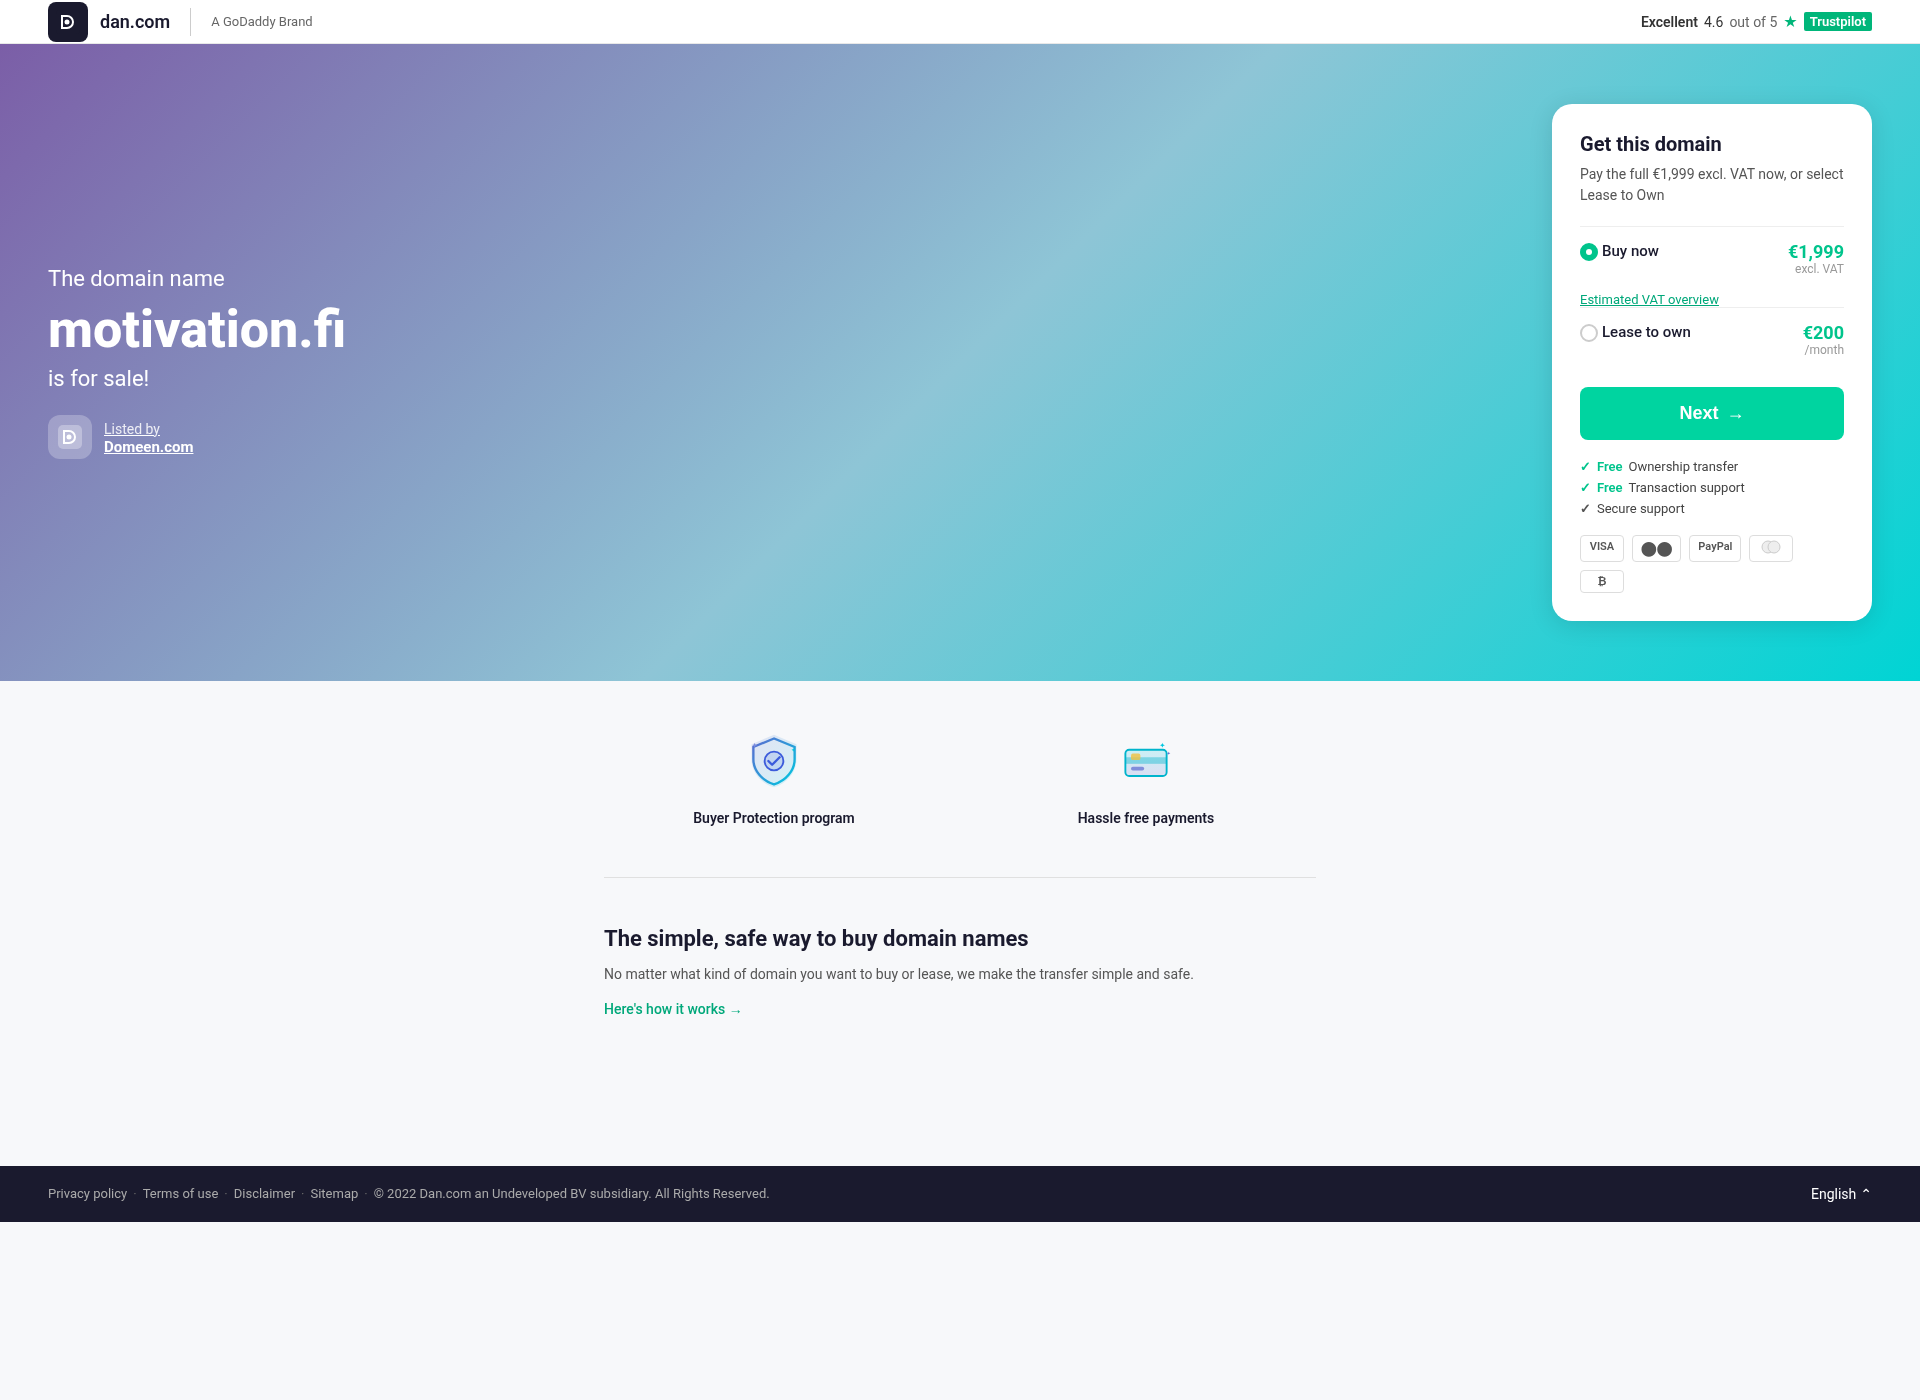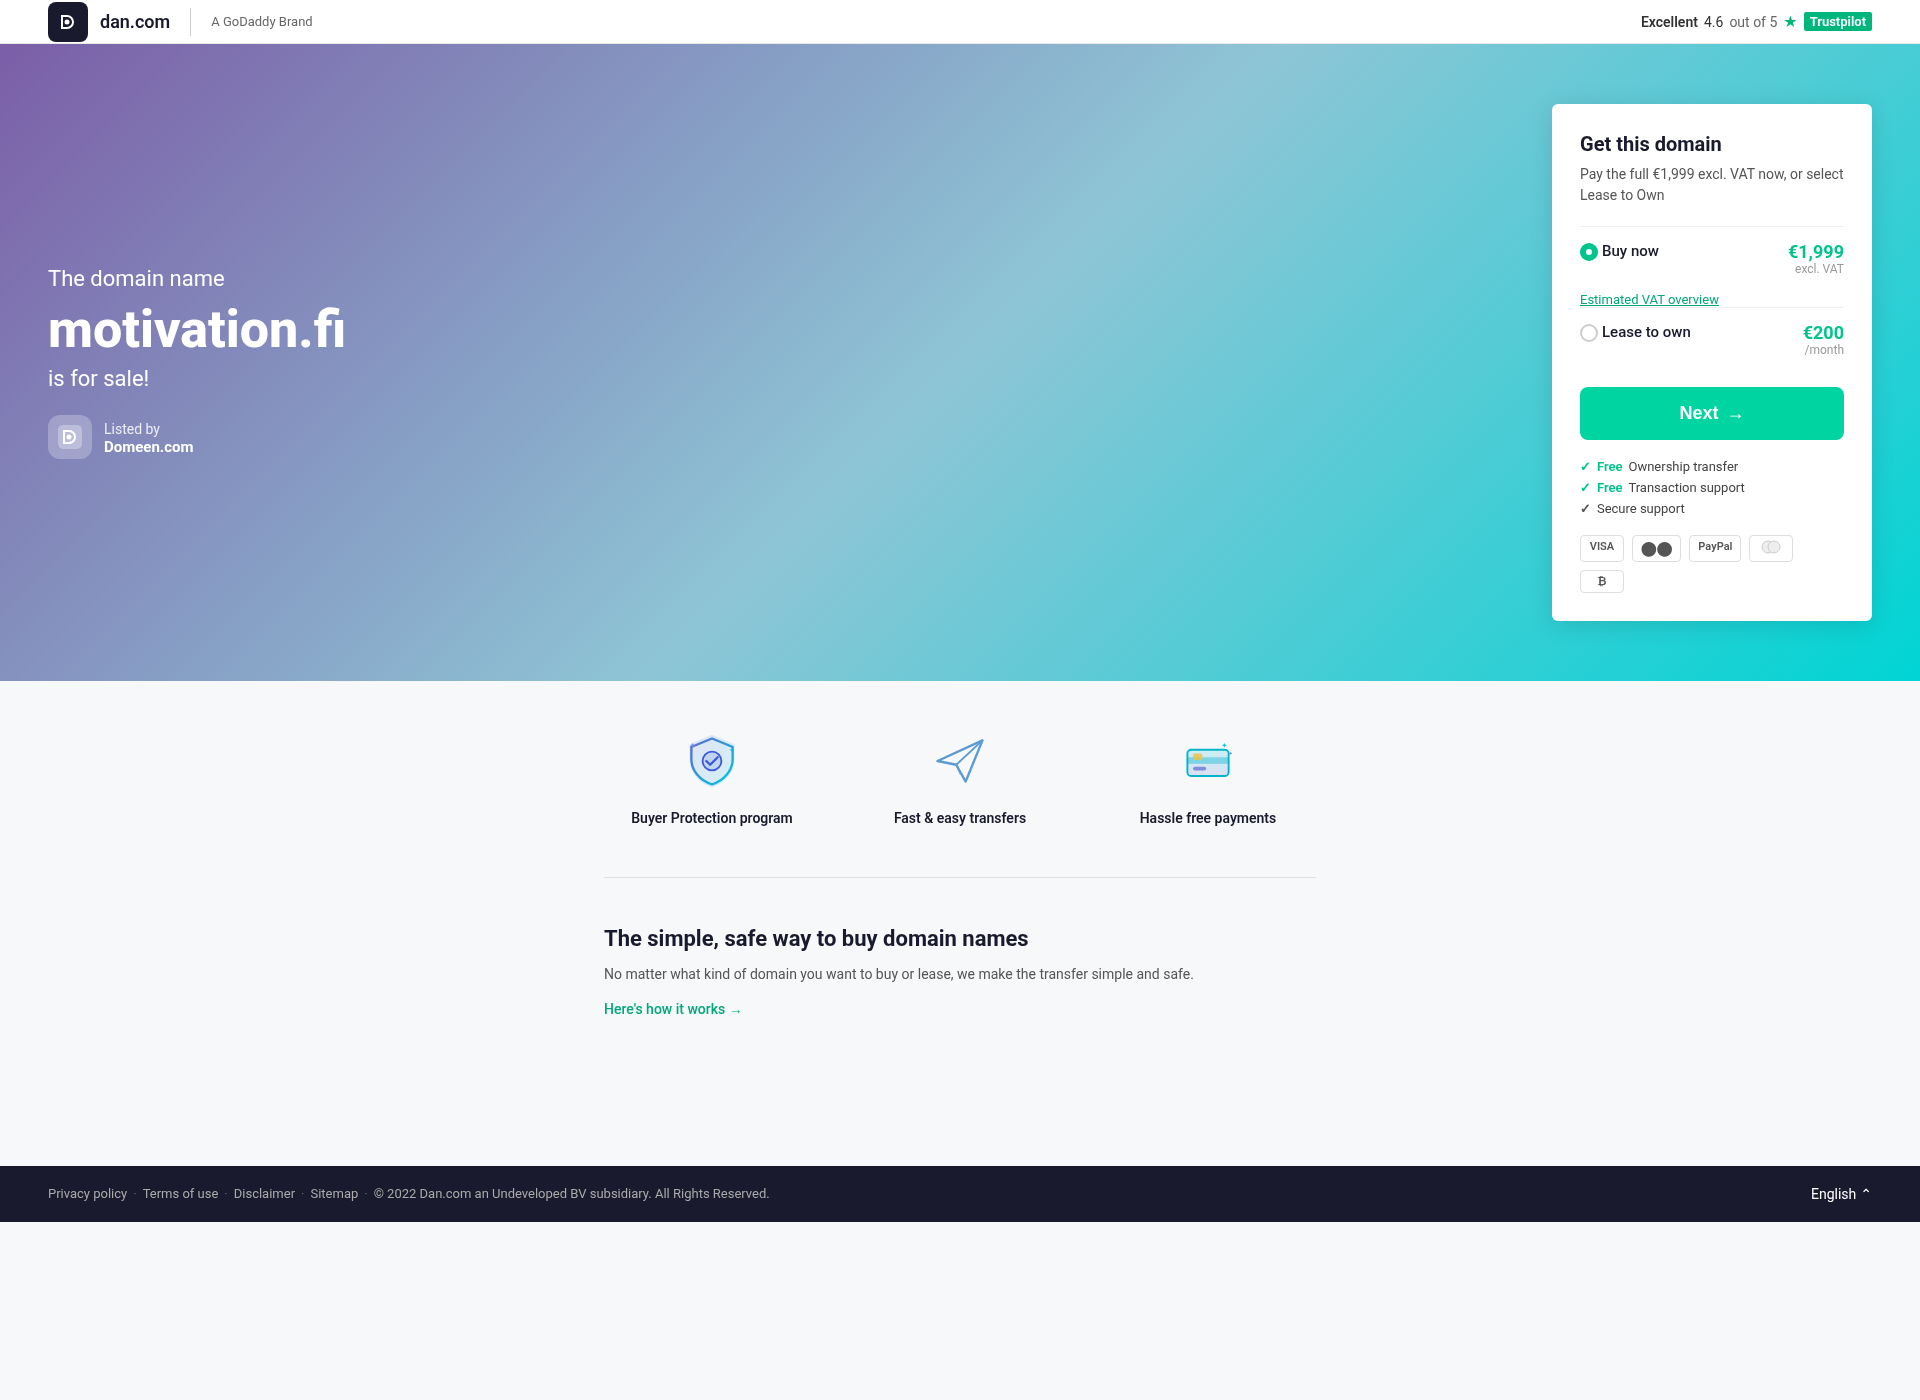--- a/index.html
+++ b/index.html
@@ -36,35 +36,35 @@
       padding: 60px 48px 60px 48px;
       display: flex;
       align-items: center;
       justify-content: space-between;
       min-height: 240px;
     }
     .hero-left { color: #fff; max-width: 600px; }
     .hero-subtitle { font-size: 22px; font-weight: 400; margin-bottom: 8px; }
     .hero-domain { font-size: 52px; font-weight: 800; margin-bottom: 6px; }
     .hero-forsale { font-size: 22px; font-weight: 400; margin-bottom: 24px; }
-    .hero-listed { display: flex; align-items: center; gap: 12px; }
+    .hero-listed { display: flex; align-items: center; gap: 12px; text-decoration: underline; }
     .listed-icon {
       width: 44px; height: 44px;
       background: rgba(255,255,255,0.25);
       border-radius: 12px;
       display: flex; align-items: center; justify-content: center;
       font-size: 20px; color: #fff;
     }
     .listed-text { font-size: 14px; color: rgba(255,255,255,0.85); }
     .listed-text strong { display: block; color: #fff; font-size: 15px; }
 
     
     .purchase-card {
       background: #fff;
-      border-radius: 6px;
+      border-radius: 20px;
       padding: 28px;
       width: 320px;
       min-width: 300px;
       box-shadow: 0 4px 24px rgba(0,0,0,0.12);
     }
     .card-title { font-size: 20px; font-weight: 700; margin-bottom: 8px; color: #1a1a2e; }
     .card-subtitle { font-size: 14px; color: #555; margin-bottom: 20px; line-height: 1.5; }
     .option-row {
       display: flex; align-items: flex-start; justify-content: space-between;
       padding: 14px 0;
@@ -288,31 +288,20 @@
           <path d="M26 32l4 4 8-8" stroke="#3b5bdb" stroke-width="2.5" stroke-linecap="round" stroke-linejoin="round"></path>
           <circle cx="32" cy="32" r="10" fill="none" stroke="#3b5bdb" stroke-width="2"></circle>
 
           <text x="8" y="18" font-size="8" fill="#7b8cde">✦</text>
           <text x="50" y="22" font-size="6" fill="#00c8e0">✦</text>
         </svg>
       </div>
       <div class="feature-label">Buyer Protection program</div>
     </div>
 
-    <div class="feature-item">
-      <div class="feature-icon">
-        <svg class="paper-plane-svg" viewBox="0 0 64 64" fill="none" xmlns="http://www.w3.org/2000/svg">
-          <path d="M8 32L56 10L38 54L28 36L8 32z" fill="none" stroke="#5b9bd5" stroke-width="2.5" stroke-linejoin="round"></path>
-          <path d="M28 36L56 10" stroke="#5b9bd5" stroke-width="2" stroke-linecap="round"></path>
-
-          <path d="M28 36L32 46" stroke="#5b9bd5" stroke-width="1.5" stroke-linecap="round" opacity="0.5"></path>
-        </svg>
-      </div>
-      <div class="feature-label">Fast &amp; easy transfers</div>
-    </div>
 
     <div class="feature-item">
       <div class="feature-icon">
         <svg class="card-svg" viewBox="0 0 64 64" fill="none" xmlns="http://www.w3.org/2000/svg">
           <defs>
             <linearGradient id="cardGrad" x1="0" y1="0" x2="0" y2="1">
               <stop offset="0%" stop-color="#00c8e0"></stop>
               <stop offset="100%" stop-color="#5b6ad0"></stop>
             </linearGradient>
           </defs>

